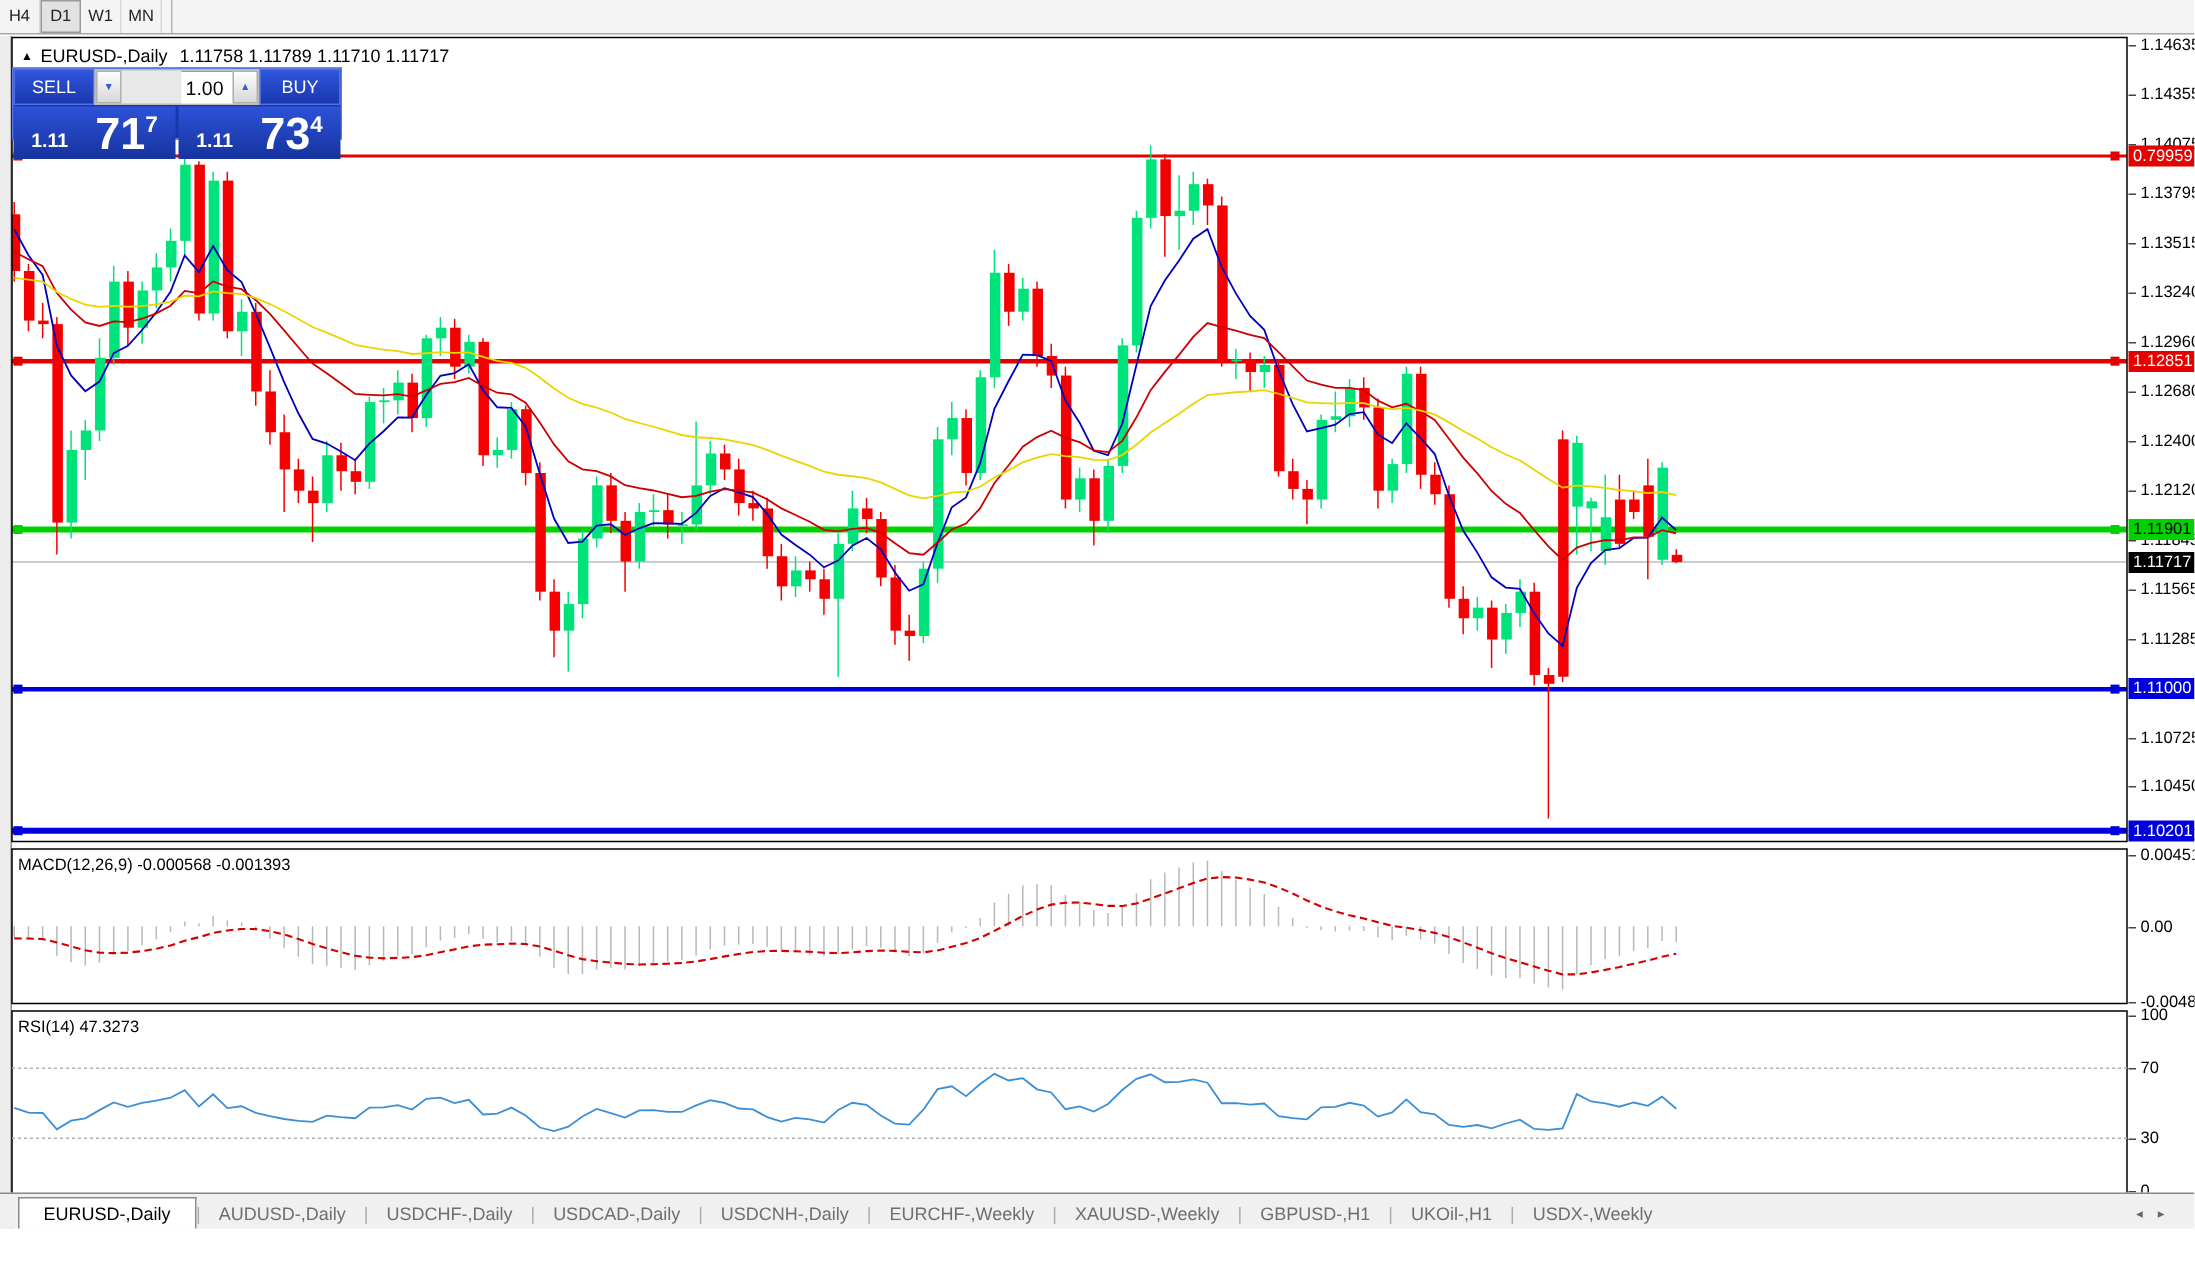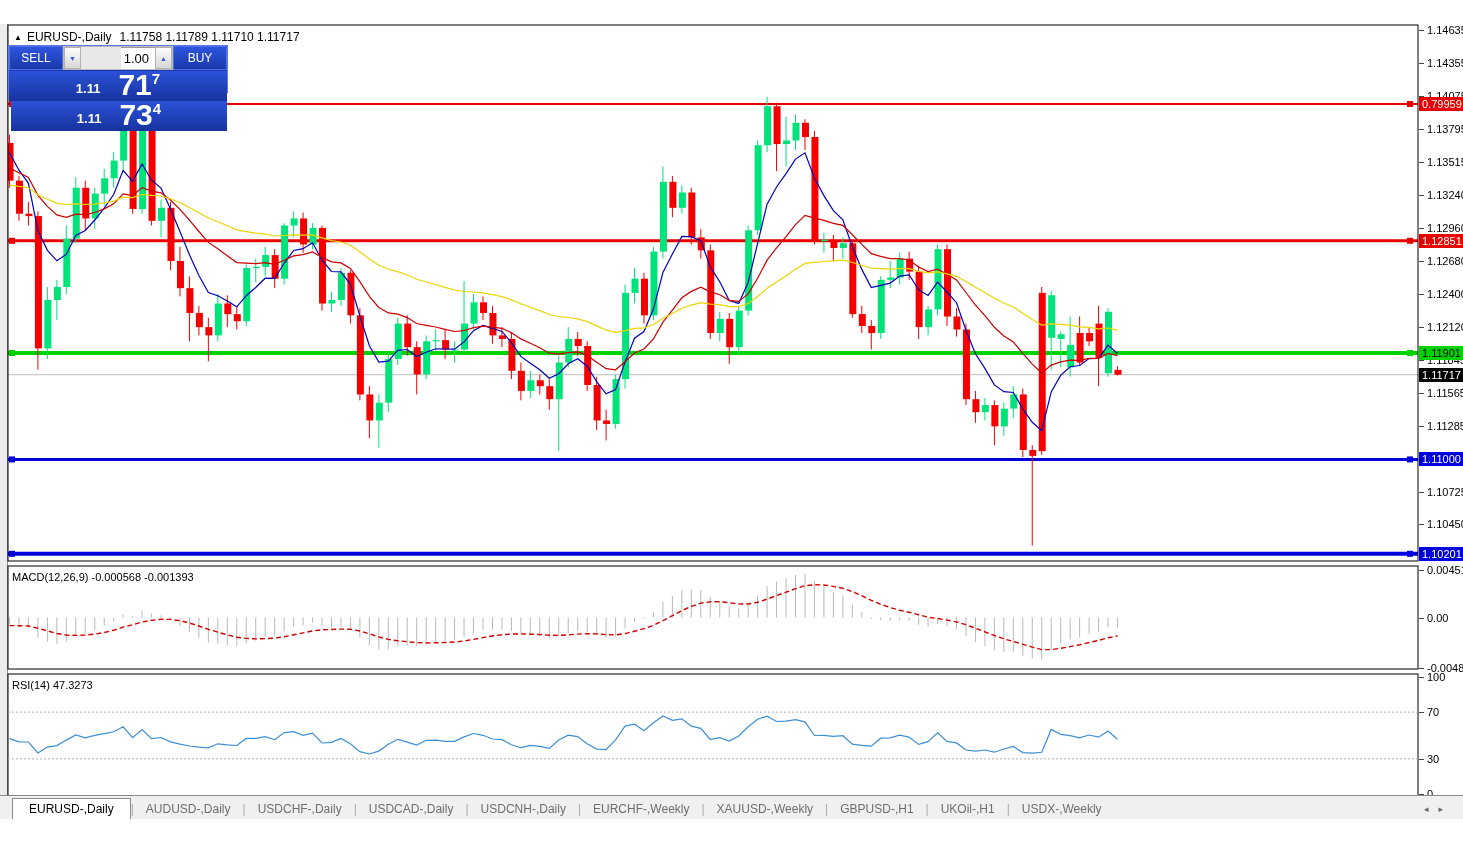--- a/index.html
+++ b/index.html
@@ -28,21 +28,21 @@
   #trade-panel { position:absolute; left:8px; top:21px; width:220px; height:48px;
     background:#1a38ae; border:1px solid #5a78e8; }
   #tp-row1 { display:flex; height:24px; }
   .tp-btn { width:54px; background:linear-gradient(#2e55dd,#1a38ad); color:#fff; font-size:12px;
     display:flex; align-items:center; justify-content:center; border:1px solid #4f6fe4; cursor:pointer; }
   #tp-spinner { flex:1; display:flex; background:#e8e8e8; border:1px solid #bbb; }
   .spin-btn { width:17px; background:linear-gradient(#fdfdfd,#d8d8d8); border:1px solid #b0b0b0;
     color:#3a5adc; font-size:7px; display:flex; align-items:center; justify-content:center; cursor:pointer; }
   #volume-box { flex:1; background:#fff; font-size:13px; color:#000; text-align:right;
     padding:3px 6px 0 0; border-top:1px solid #9a9a9a;margin-left:40px; }
-  #tp-row2 { display:flex; height:35px; margin-top:1px;flex-direction:column; }
+  #tp-row2 { display:flex; height:35px; margin-top:1px; }
   .tp-price { flex:1; background:linear-gradient(#2c52d8,#16339e); color:#fff; display:flex;
     align-items:flex-end; justify-content:center; padding-bottom:2px; cursor:pointer; }
   .tp-price + .tp-price { margin-left:2px; }
   .tp-price .sm { font-size:13px; font-weight:bold; margin:0 2px 3px 0; }
   .tp-price .big { font-size:30px; font-weight:bold; line-height:28px;margin-left:16px; }
   .tp-price .sup { font-size:15px; font-weight:bold; position:relative; top:-12px; }
 
   
   .axis-label { position:absolute; left:1427px; font-size:11px; color:#000; transform:translateY(-6px); }
   .axis-tick { position:absolute; left:1419px; width:5px; height:1px; background:#444; }
@@ -64,20 +64,27 @@
   .tab { font-size:12px; color:#6e6e6e; padding:3px 12px; cursor:pointer; white-space:nowrap; }
   .tab.active { background:#fff; color:#000; border:1px solid #8a8a8a; border-bottom:none; padding:3px 16px; }
   .tab-sep { color:#aaa; font-size:12px; padding-bottom:3px; }
   #tab-scroll { position:absolute; right:10px; bottom:5px; font-size:9px; color:#666; letter-spacing:10px; }
 </style>
 </head>
 <body>
 
 <div id="app">
 
+  <div id="toolbar">
+      <div class="tf-btn">H4</div>
+      <div class="tf-btn active">D1</div>
+      <div class="tf-btn">W1</div>
+      <div class="tf-btn">MN</div>
+      <div class="tf-sep"></div>
+    </div>
 
   <div id="chart-area">
     <div id="left-edge"></div>
 
     <svg id="plot" width="1463" height="795">
         <defs>
           <clipPath id="mainclip">
             <rect x="8" y="1" width="1410" height="536"></rect>
           </clipPath>
         </defs>

